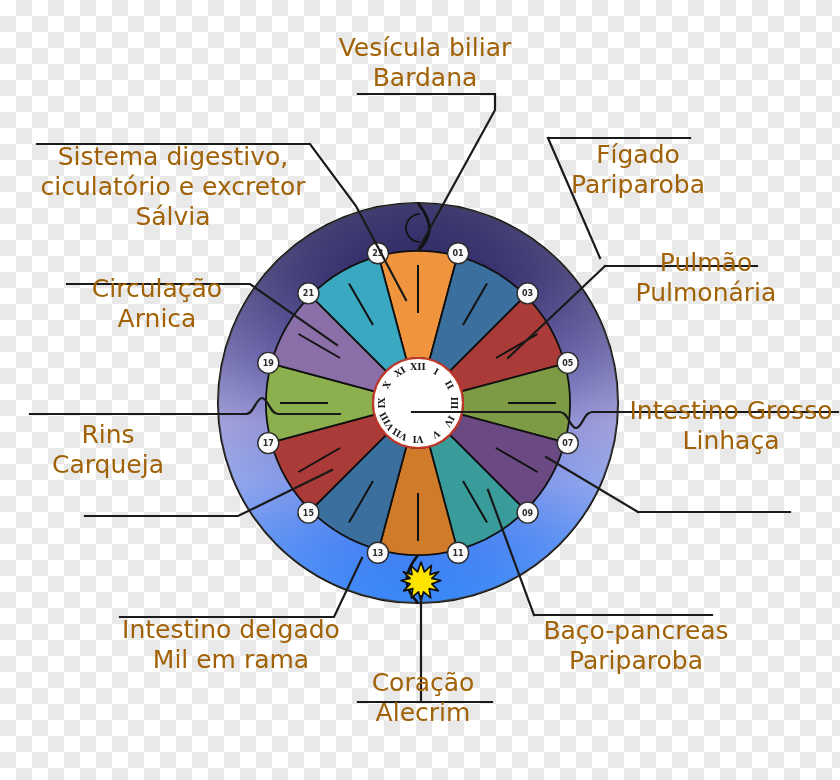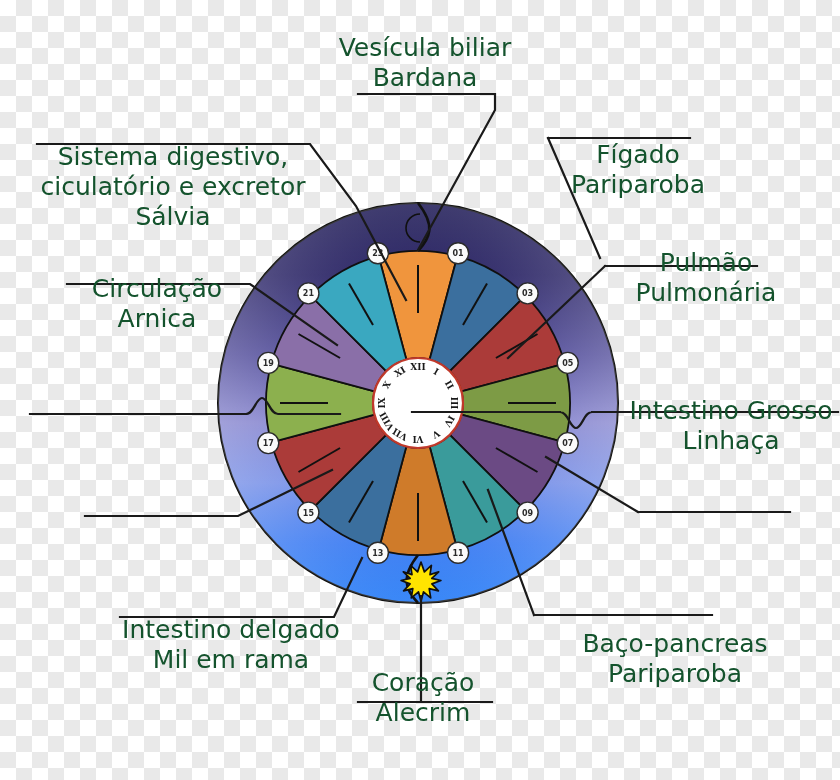--- a/index.html
+++ b/index.html
@@ -14,21 +14,21 @@
     background-image:
       linear-gradient(45deg,#e9e9e9 25%,transparent 25%,transparent 75%,#e9e9e9 75%),
       linear-gradient(45deg,#e9e9e9 25%,transparent 25%,transparent 75%,#e9e9e9 75%);
     background-size:32px 32px;
     background-position:0 0,16px 16px;
   }
   #stage{position:absolute;inset:0;}
   svg.layer{position:absolute;left:0;top:0;width:840px;height:780px;overflow:visible;}
   .lbl{
     position:absolute;
-    color:#14532d;
+    color:#a16207;
     font-size:25px;
     line-height:30px;
     white-space:pre;
     letter-spacing:0px;
   }
   .lbl.c{text-align:center;}
   .badge-txt{
     font-family:"DejaVu Sans",sans-serif;
     font-size:8px;font-weight:700;fill:#2a2a2a;
   }
@@ -202,30 +202,32 @@
   <div class="lbl c" style="left:548px;top:140px;width:180px;">Fígado
 Pariparoba</div>
 
   <div class="lbl c" style="left:608px;top:248px;width:196px;">Pulmão
 Pulmonária</div>
 
   <div class="lbl c" style="left:620px;top:396px;width:222px;">Intestino Grosso
 Linhaça</div>
 
 
-  <div class="lbl c" style="left:536px;top:629px;width:200px;margin-left:39px;">Baço-pancreas
+  <div class="lbl c" style="left:536px;top:616px;width:200px;">Baço-pancreas
 Pariparoba</div>
 
   <div class="lbl c" style="left:338px;top:668px;width:170px;">Coração
 Alecrim</div>
 
   <div class="lbl c" style="left:118px;top:615px;width:226px;">Intestino delgado
 Mil em rama</div>
 
 
+  <div class="lbl c" style="left:28px;top:420px;width:160px;">Rins
+Carqueja</div>
 
   <div class="lbl c" style="left:65px;top:274px;width:184px;">Circulação
 Arnica</div>
 
   <div class="lbl c" style="left:30px;top:142px;width:286px;">Sistema digestivo,
 ciculatório e excretor
 Sálvia</div>
 
 </div>
 

